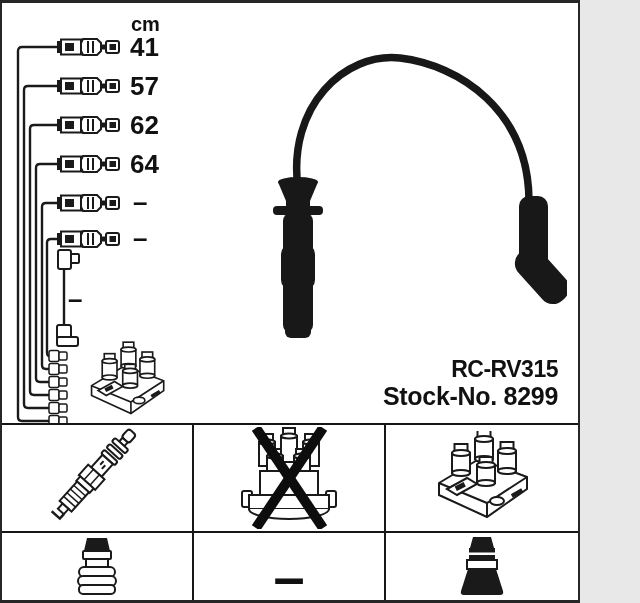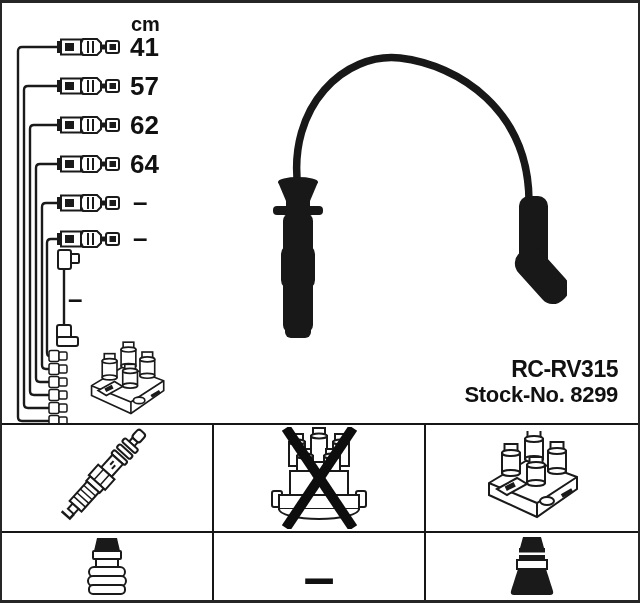--- a/index.html
+++ b/index.html
@@ -1,33 +1,33 @@
 <!DOCTYPE html>
 <html><head>
 <meta charset="utf-8">
 <style>
   html,body{margin:0;padding:0;background:#e8e8e8;}
   .page{
-    position:relative; width:640px; height:603px; box-sizing:border-box;
+    position:relative; width:580px; height:603px; box-sizing:border-box;
     background:#ffffff; overflow:hidden;
     border:2px solid #262626; border-top-width:3px; border-bottom-width:3px;
     font-family:"Liberation Sans", sans-serif; color:#111;
   }
   svg{display:block;}
   .ink{fill:#1a1a1a;}
   .art{fill:#ffffff;stroke:#1a1a1a;stroke-width:2;}
   .artthin{fill:#ffffff;stroke:#1a1a1a;stroke-width:1.5;}
   .wireline{fill:none;stroke:#1a1a1a;stroke-width:2.4;}
   .num{font:700 26px "Liberation Sans",sans-serif; fill:#111;}
   .cmh{font:700 20px "Liberation Sans",sans-serif; fill:#111;}
   .diagram{position:absolute;left:0;top:0;}
   .photo{position:absolute;left:255px;top:45px;}
   .partnum{position:absolute; top:353px; right:20px; text-align:right; font-weight:700; line-height:1.15;}
   .pn1{font-size:23px; letter-spacing:-0.5px;}
-  .pn2{font-size:22px; letter-spacing:-0.3px;}
+  .pn2{font-size:25px; letter-spacing:-0.3px;}
   .apptable{
     position:absolute; left:0; right:0; top:420px; bottom:0;
     border-top:2px solid #161616;
     display:grid; grid-template-columns:1fr 1fr 1fr; grid-template-rows:108px 1fr;
   }
   .cell{display:flex;align-items:center;justify-content:center;overflow:hidden;}
   .bR{border-right:2px solid #161616;}
   .bB{border-bottom:2px solid #161616;}
   .dashbig{font:700 56px "Liberation Sans",sans-serif; color:#111; transform:translateY(10px);}
   .lowcell{align-items:flex-end; padding-bottom:4px; box-sizing:border-box;}

